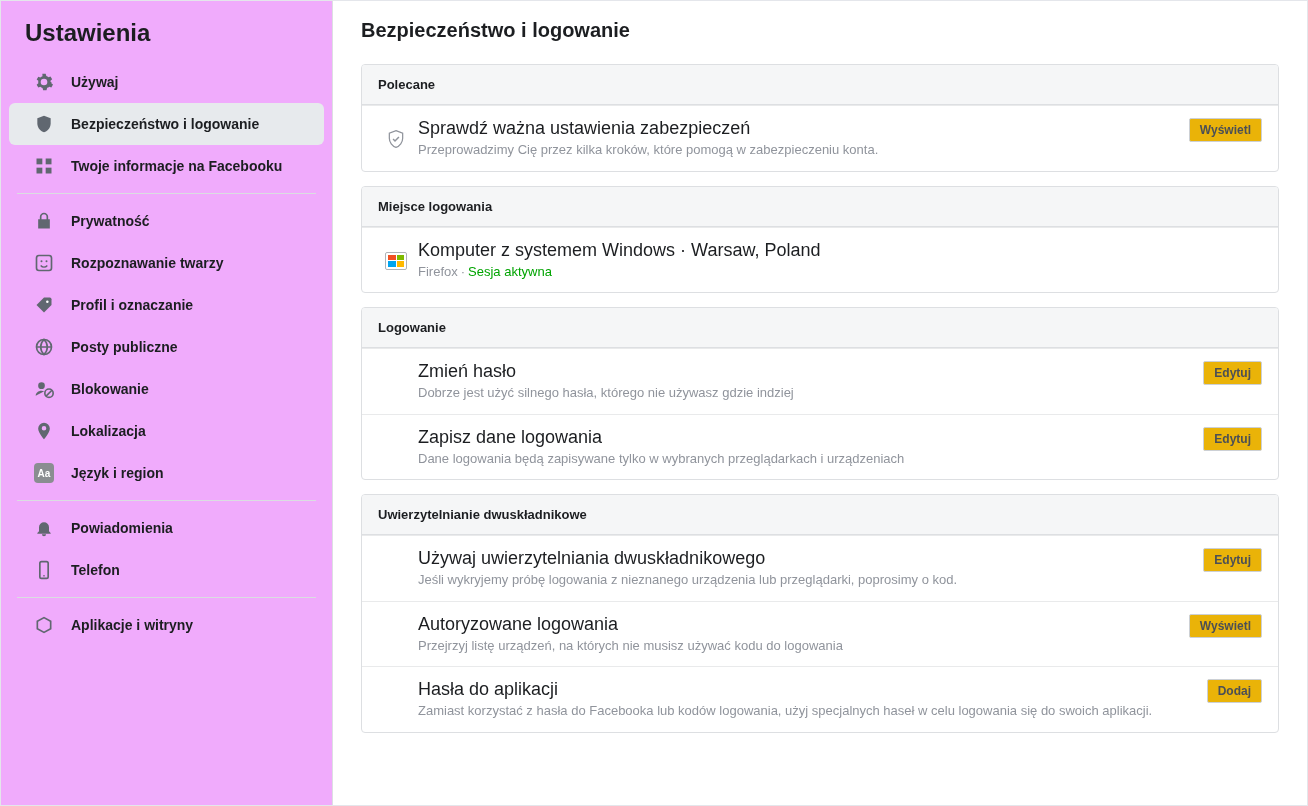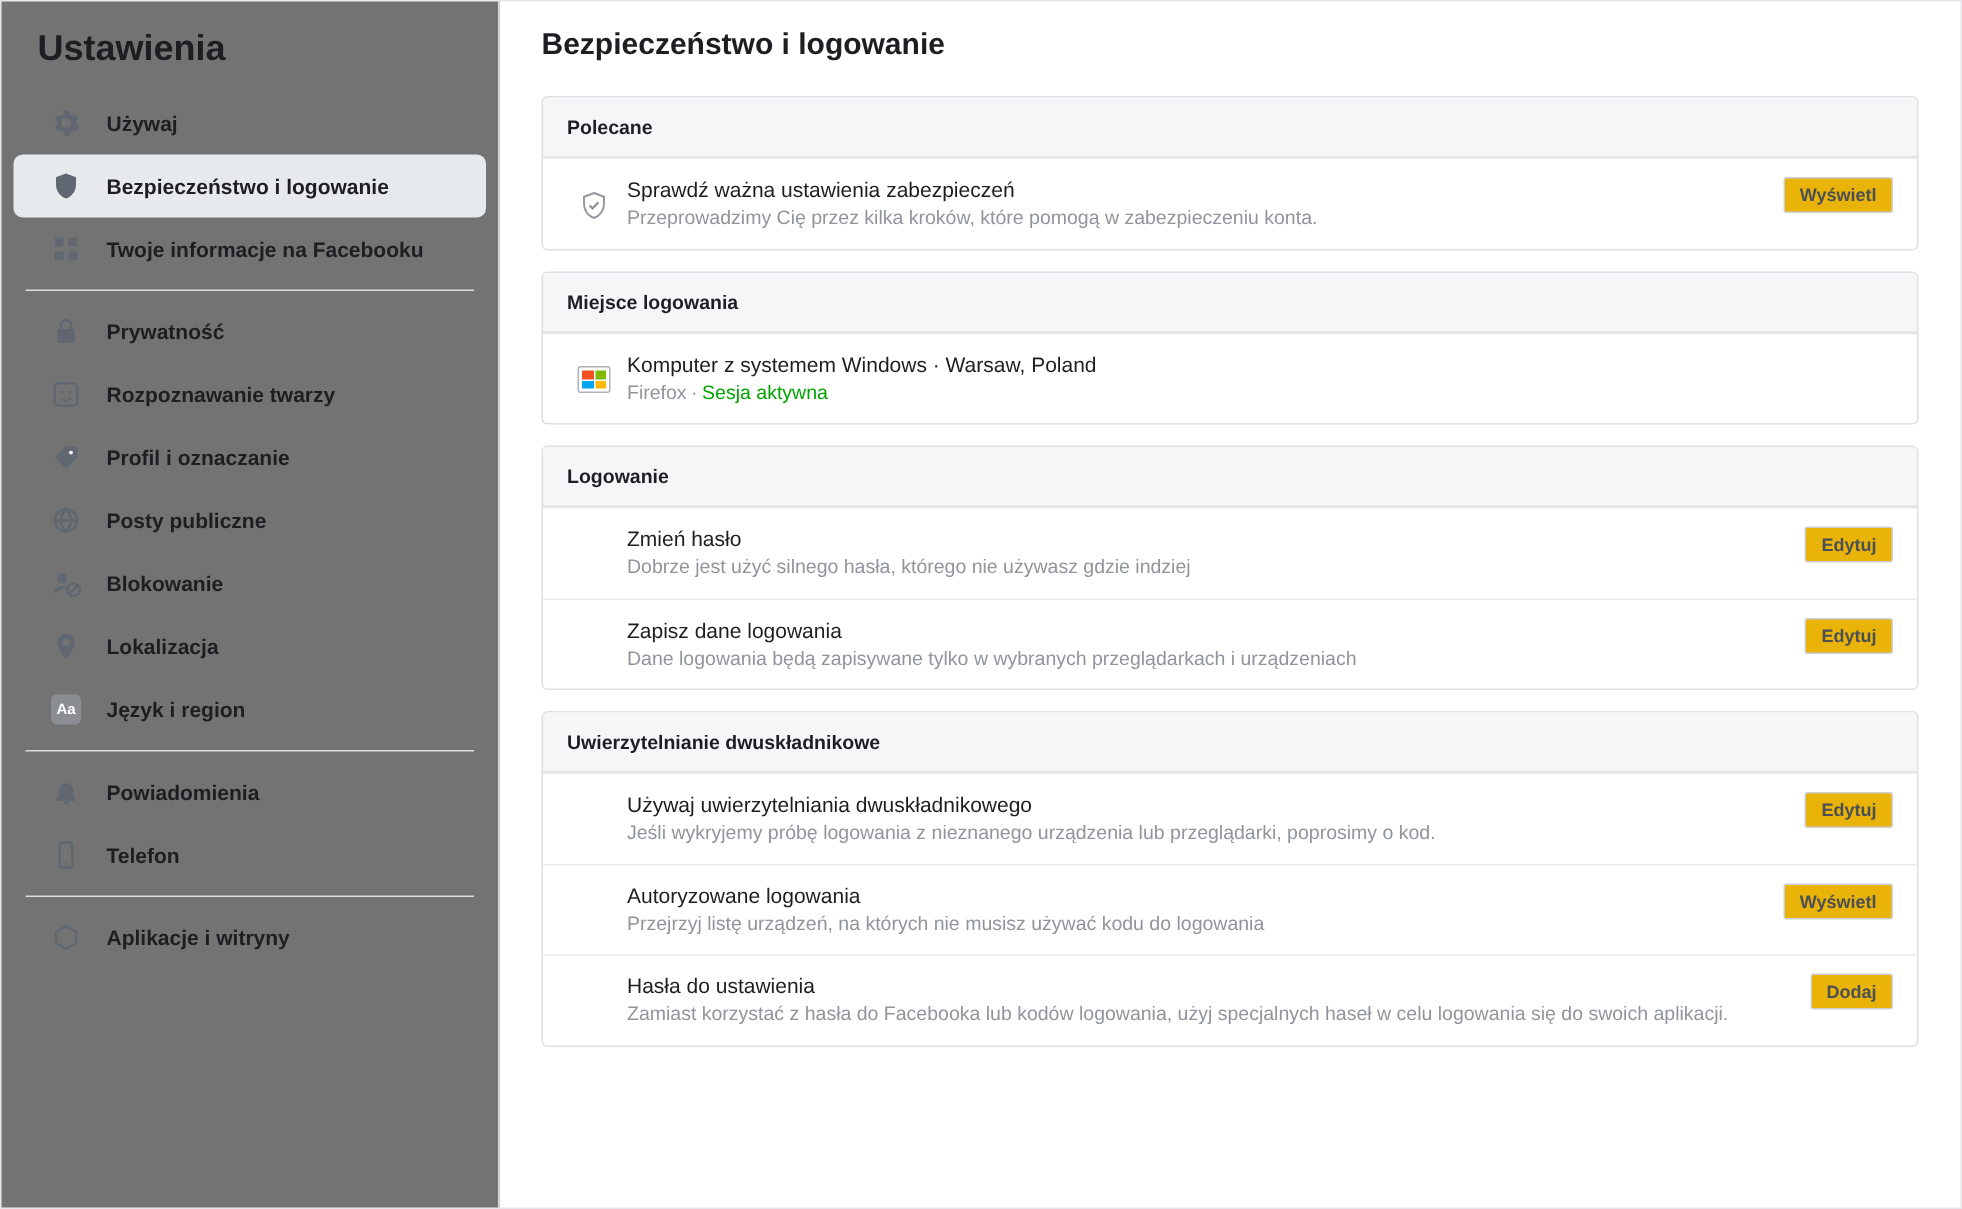--- a/index.html
+++ b/index.html
@@ -16,21 +16,21 @@
     display: flex;
     width: 100%;
     height: 100%;
     border: 1px solid #e4e6eb;
   }
   
   .sidebar {
     width: 332px;
     border-right: 1px solid #dddfe2;
     padding: 18px 0 0 0;
-    background: #737373;
+    background: #f0abfc;
   }
   .sidebar-title {
     font-size: 24px;
     font-weight: bold;
     color: #1c1e21;
     padding: 0 16px 14px 24px;
   }
   .sidebar-item {
     display: flex;
     align-items: center;
@@ -102,21 +102,21 @@
     align-items: flex-start;
     padding-top: 2px;
     color: #90949c;
   }
   .card-row .row-body {
     flex: 1;
     padding-left: 4px;
     padding-right: 10px;
   }
   .row-title {
-    font-size: 14px;
+    font-size: 18px;
     color: #1c1e21;
     margin-bottom: 2px;
   }
   .row-sub {
     font-size: 13px;
     color: #90949c;
     line-height: 1.35;
   }
   .row-sub .sep { margin: 0 3px; color:#90949c; }
   .active-session { color: #00a400; font-weight: 500; }
@@ -344,21 +344,21 @@
             <div class="row-icon"></div>
             <div class="row-body">
               <div class="row-title">Autoryzowane logowania</div>
               <div class="row-sub">Przejrzyj listę urządzeń, na których nie musisz używać kodu do logowania</div>
             </div>
             <button class="btn">Wyświetl</button>
           </div>
           <div class="card-row">
             <div class="row-icon"></div>
             <div class="row-body">
-              <div class="row-title">Hasła do ustawienia</div>
+              <div class="row-title">Hasła do aplikacji</div>
               <div class="row-sub">Zamiast korzystać z hasła do Facebooka lub kodów logowania, użyj specjalnych haseł w celu logowania się do swoich aplikacji.</div>
             </div>
             <button class="btn">Dodaj</button>
           </div>
         </div>
       </div>
   </main>
 </div>
 
 </body></html>

